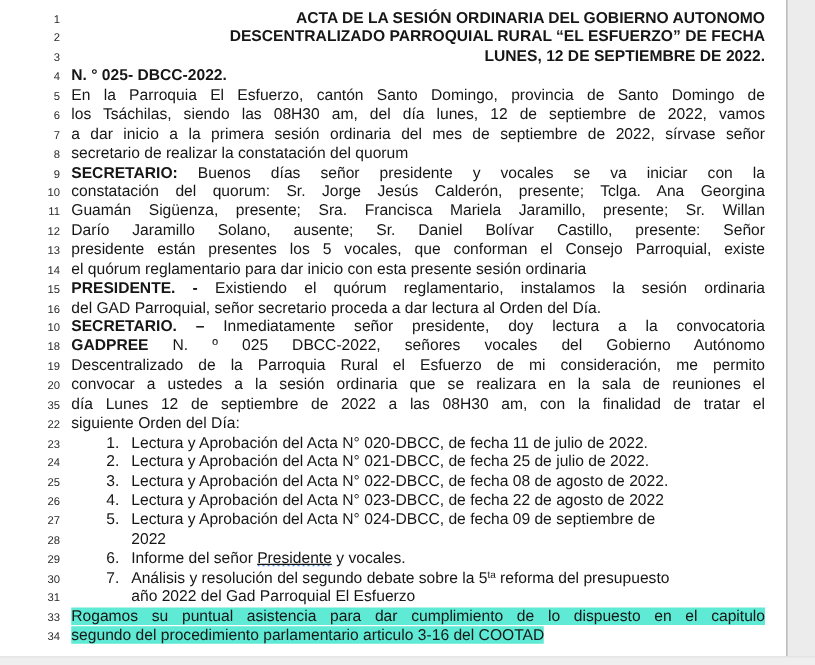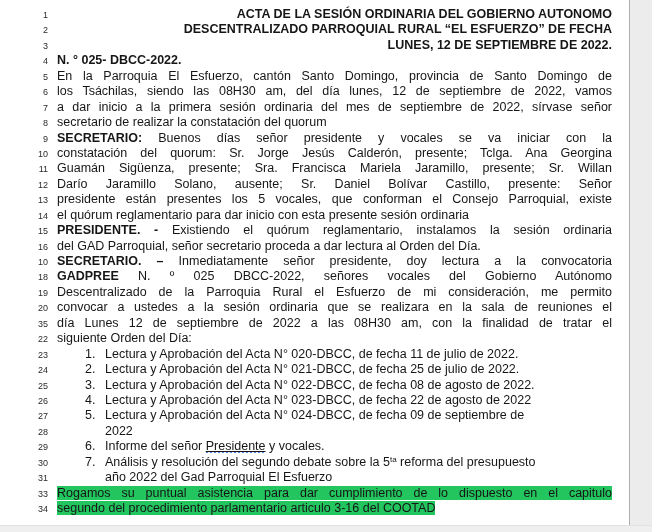--- a/index.html
+++ b/index.html
@@ -30,21 +30,21 @@
     display: block; margin-left: 9px; width: 555px; flex: 0 0 555px;
     font-size: 12.5px; color: #161616; white-space: nowrap;
     line-height: 15.44px; box-sizing: border-box;
   }
   .txt.j { white-space: normal; text-align: justify; text-align-last: justify; }
   .txt.c { text-align: right; white-space: nowrap; }
   .txt.list { padding-left: 28px; }
   .txt.cont { padding-left: 48px; }
   .marker { display: inline-block; width: 20px; }
   .b { font-weight: bold; }
-  .hl { background: #22c55e; }
+  .hl { background: #5eead4; }
   .sup { font-size: 8px; vertical-align: baseline; position: relative; top: -4px; }
   .uw {
     text-decoration: underline;
     background-image: repeating-linear-gradient(90deg, #4a86e8 0 2px, rgba(0,0,0,0) 2px 4px);
     background-repeat: repeat-x;
     background-size: 4px 1.5px;
     background-position: 0 calc(100% - 0px);
   }
 </style>
 </head>

